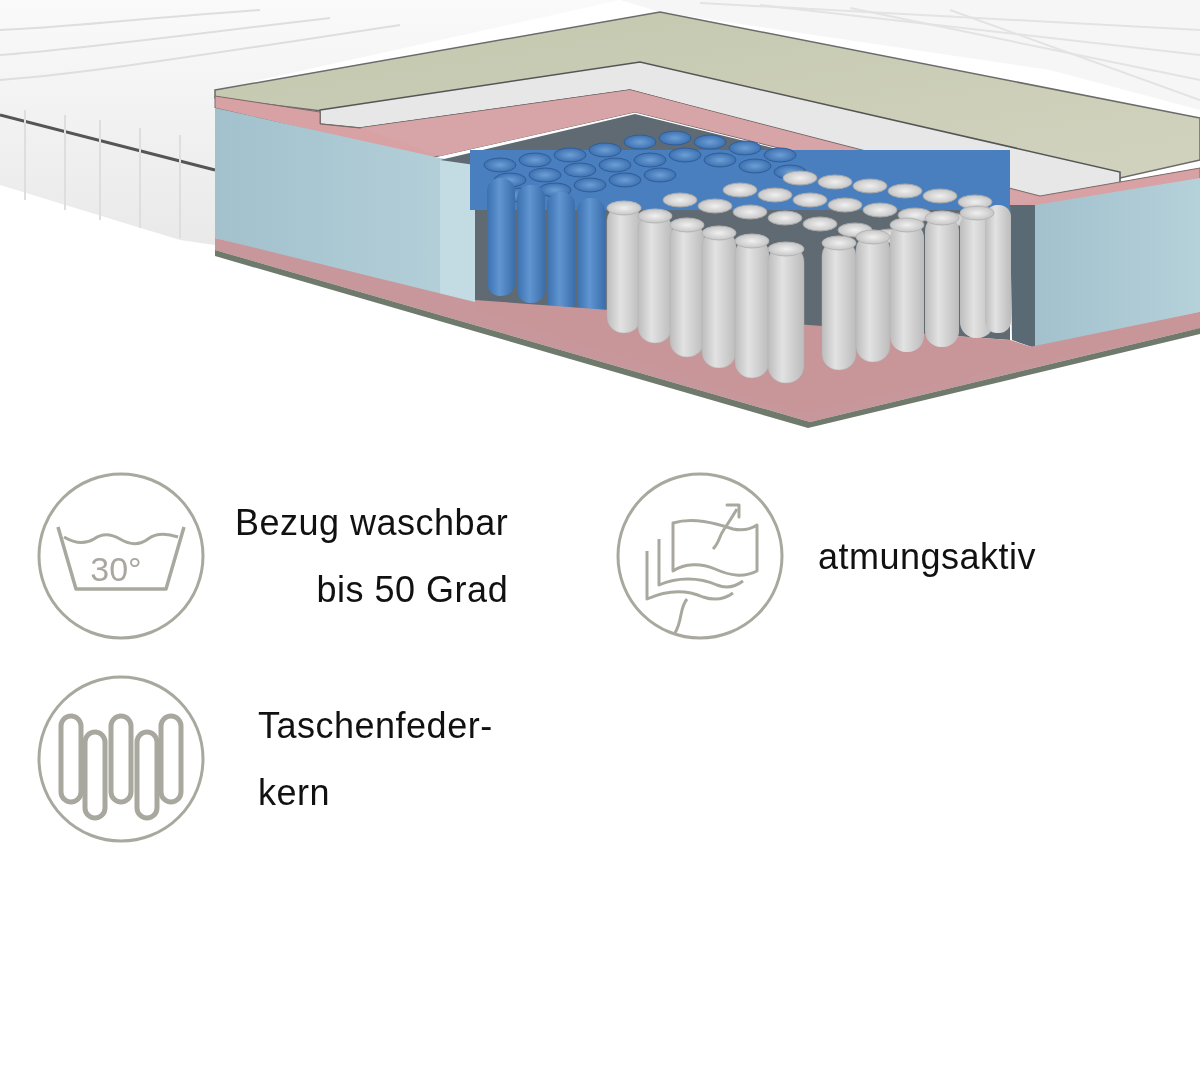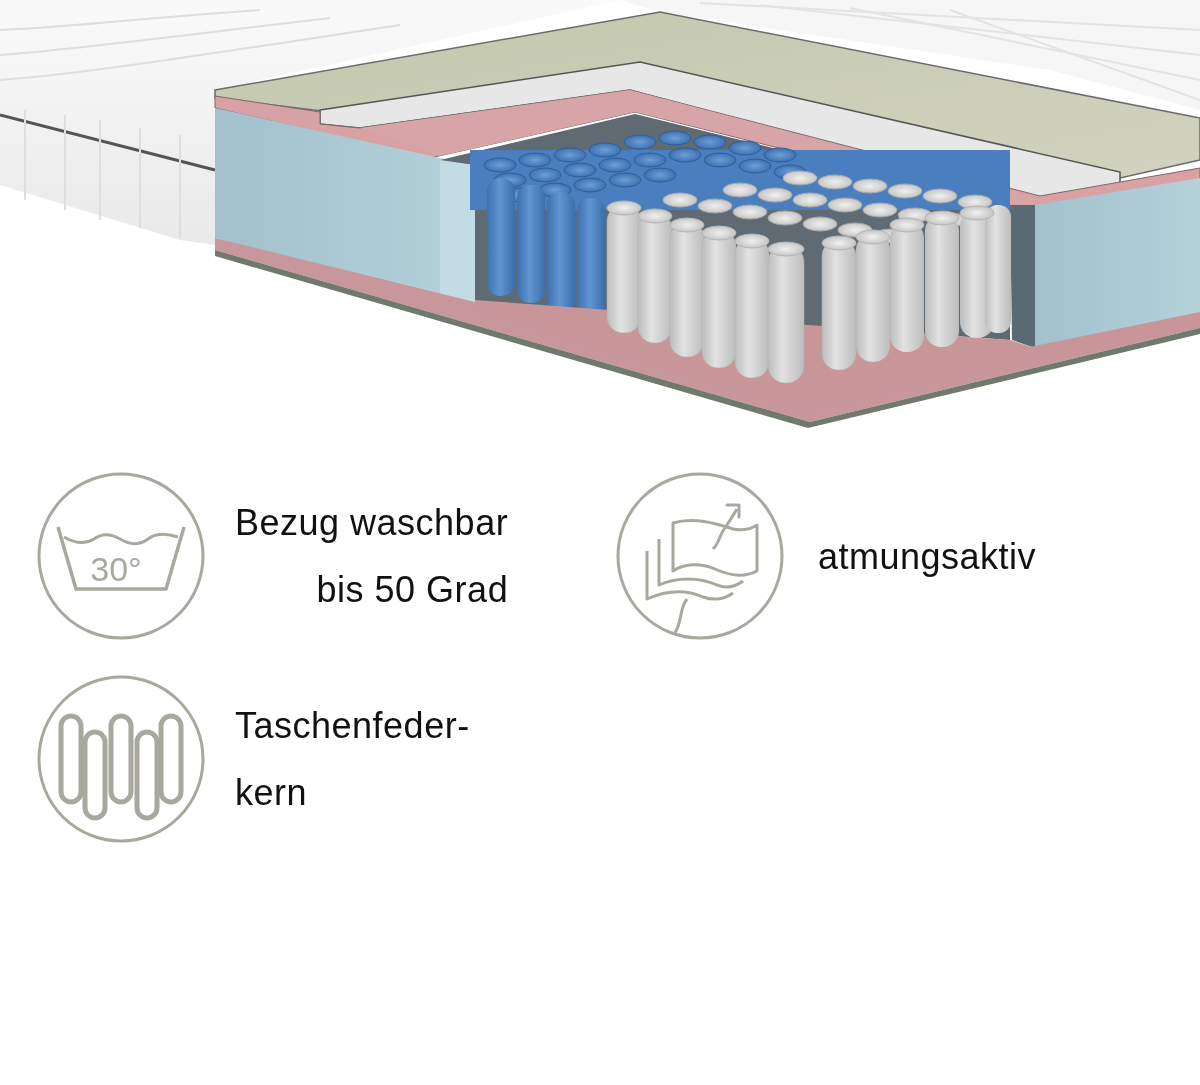--- a/index.html
+++ b/index.html
@@ -37,21 +37,21 @@
     .feature .label {
       color: #111111;
       font-size: 36px;
       line-height: 67px;
       letter-spacing: 0.5px;
     }
     .feature-wash { left: 36px; top: 471px; }
     .feature-wash .label { margin-left: 29px; margin-top: 0px; text-align: right; }
     .feature-breath { left: 615px; top: 471px; }
     .feature-breath .label { margin-left: 33px; }
-    .feature-spring { left: 36px; top: 674px; }
+    .feature-spring { left: 36px; top: 674px; gap: 23px; }
     .feature-spring .label { margin-left: 29px; }
     .line { display: block; white-space: nowrap; }
   </style>
 </head>
 <body>
 
 <div class="hero">
   <svg width="1200" height="440" viewBox="0 0 1200 440" xmlns="http://www.w3.org/2000/svg">
     <defs>
       <linearGradient id="coverGrad" x1="0" y1="0" x2="0" y2="1">

